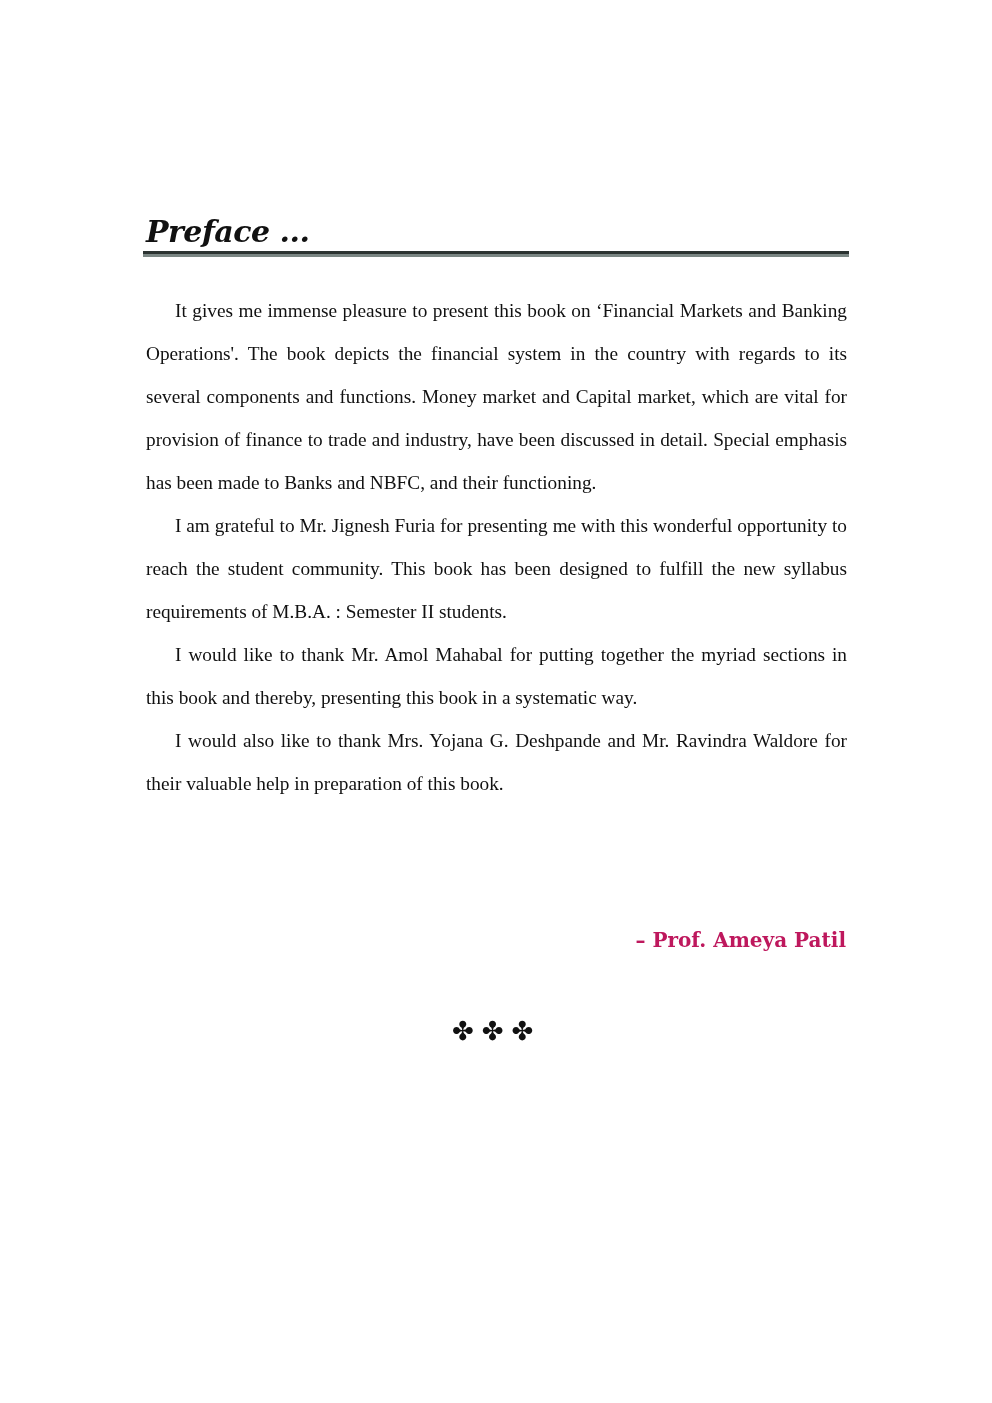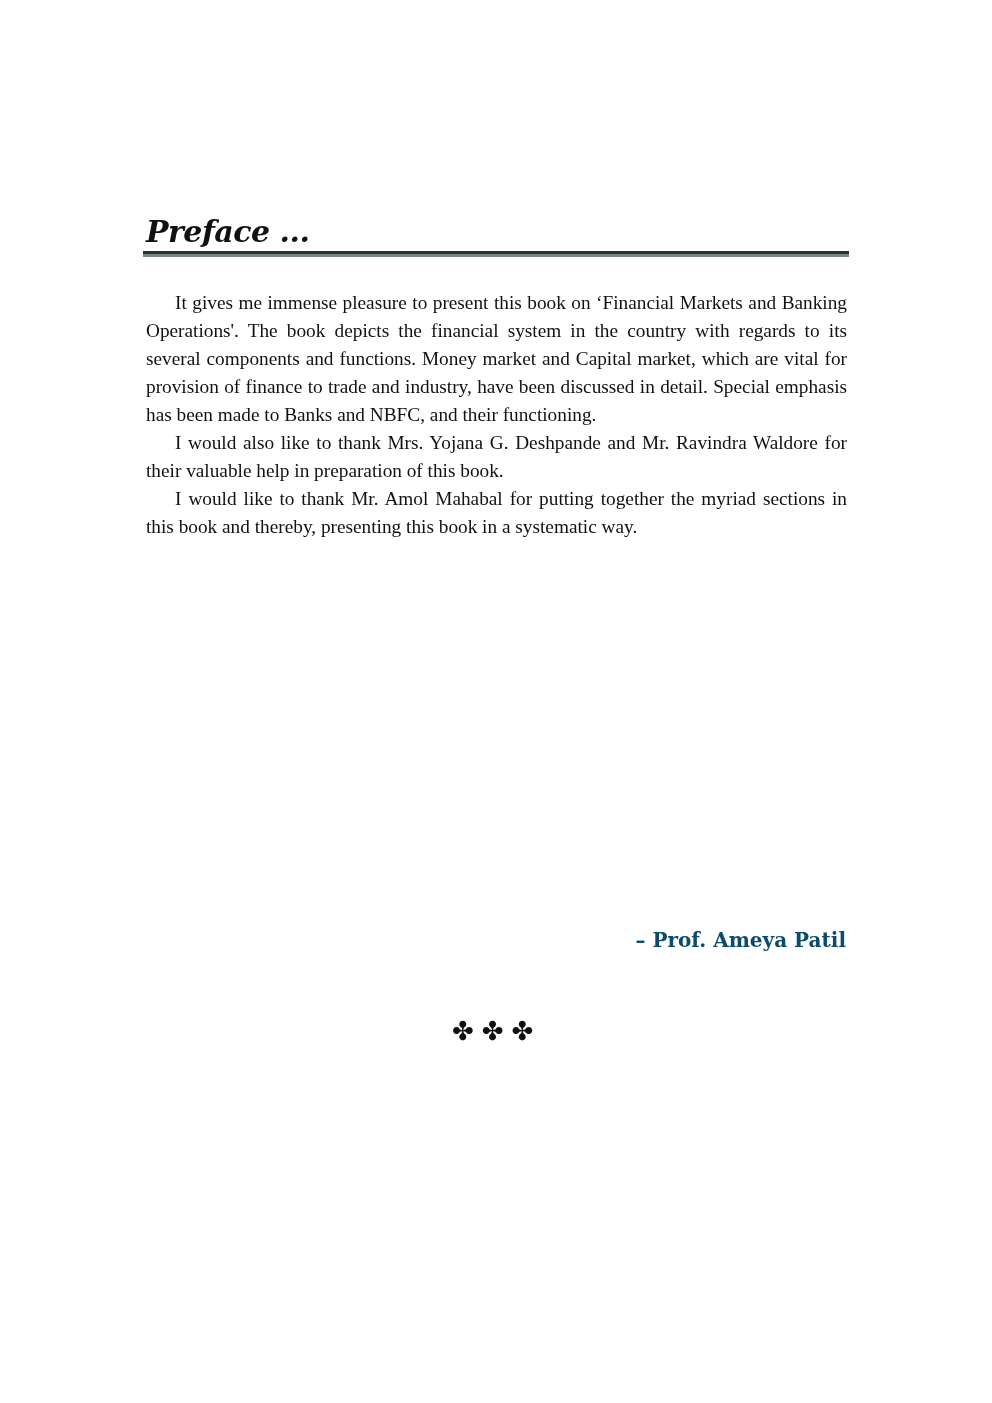--- a/index.html
+++ b/index.html
@@ -11,41 +11,42 @@
     font-size: 30px; color: #111; letter-spacing: -0.5px; line-height: 40px;
   }
   .rule {
     position: absolute; left: 143px; top: 251px; width: 706px; height: 7px;
   }
   .rule .dark { height: 3px; background: #2b3331; }
   .rule .light { height: 3px; background: #7a8683; }
   .body-text {
     position: absolute; left: 146px; top: 289px; width: 701px;
     font-family: "Liberation Serif", serif; font-size: 19.3px; color: #111;
-    line-height: 28px; text-align: justify;
+    line-height: 43px; text-align: justify;
   }
   .body-text p { margin: 0; text-indent: 29px; }
   .signature {
     position: absolute; right: 146px; top: 928px;
-    font-family: "DejaVu Serif", serif; font-weight: bold; font-size: 20px; color: #0c4a6e;
+    font-family: "DejaVu Serif", serif; font-weight: bold; font-size: 20px; color: #be185d;
   }
   .ornament {
     position: absolute; left: 452px; top: 1016px;
     font-family: "DejaVu Sans", sans-serif; font-size: 26px; color: #111; letter-spacing: 8px;
   }
 </style>
 </head>
 <body>
 
 <div class="page">
   <div class="heading">Preface ...</div>
   <div class="rule">
     <div class="dark"></div>
     <div class="light"></div>
   </div>
   <div class="body-text">
     <p>It gives me immense pleasure to present this book on ‘Financial Markets and Banking Operations'.  The book depicts the financial system in the country with regards to its several components and functions. Money market and Capital market, which are vital for provision of finance to trade and industry, have been discussed in detail. Special emphasis has been made to Banks and NBFC, and their functioning.</p>
+    <p>I am grateful to Mr. Jignesh Furia for presenting me with this wonderful opportunity to reach the student community.  This book has been designed to fulfill the new syllabus requirements of M.B.A. : Semester II students.</p>
+    <p>I would like to thank Mr. Amol Mahabal for putting together the myriad sections in this book and thereby, presenting this book in a systematic way.</p>
     <p>I would also like to thank Mrs. Yojana G. Deshpande and  Mr. Ravindra Waldore for their valuable help in preparation of this book.</p>
-    <p>I would like to thank Mr. Amol Mahabal for putting together the myriad sections in this book and thereby, presenting this book in a systematic way.</p>
   </div>
   <div class="signature">– Prof. Ameya Patil</div>
   <div class="ornament">✤✤✤</div>
 </div>
 
 </body></html>

